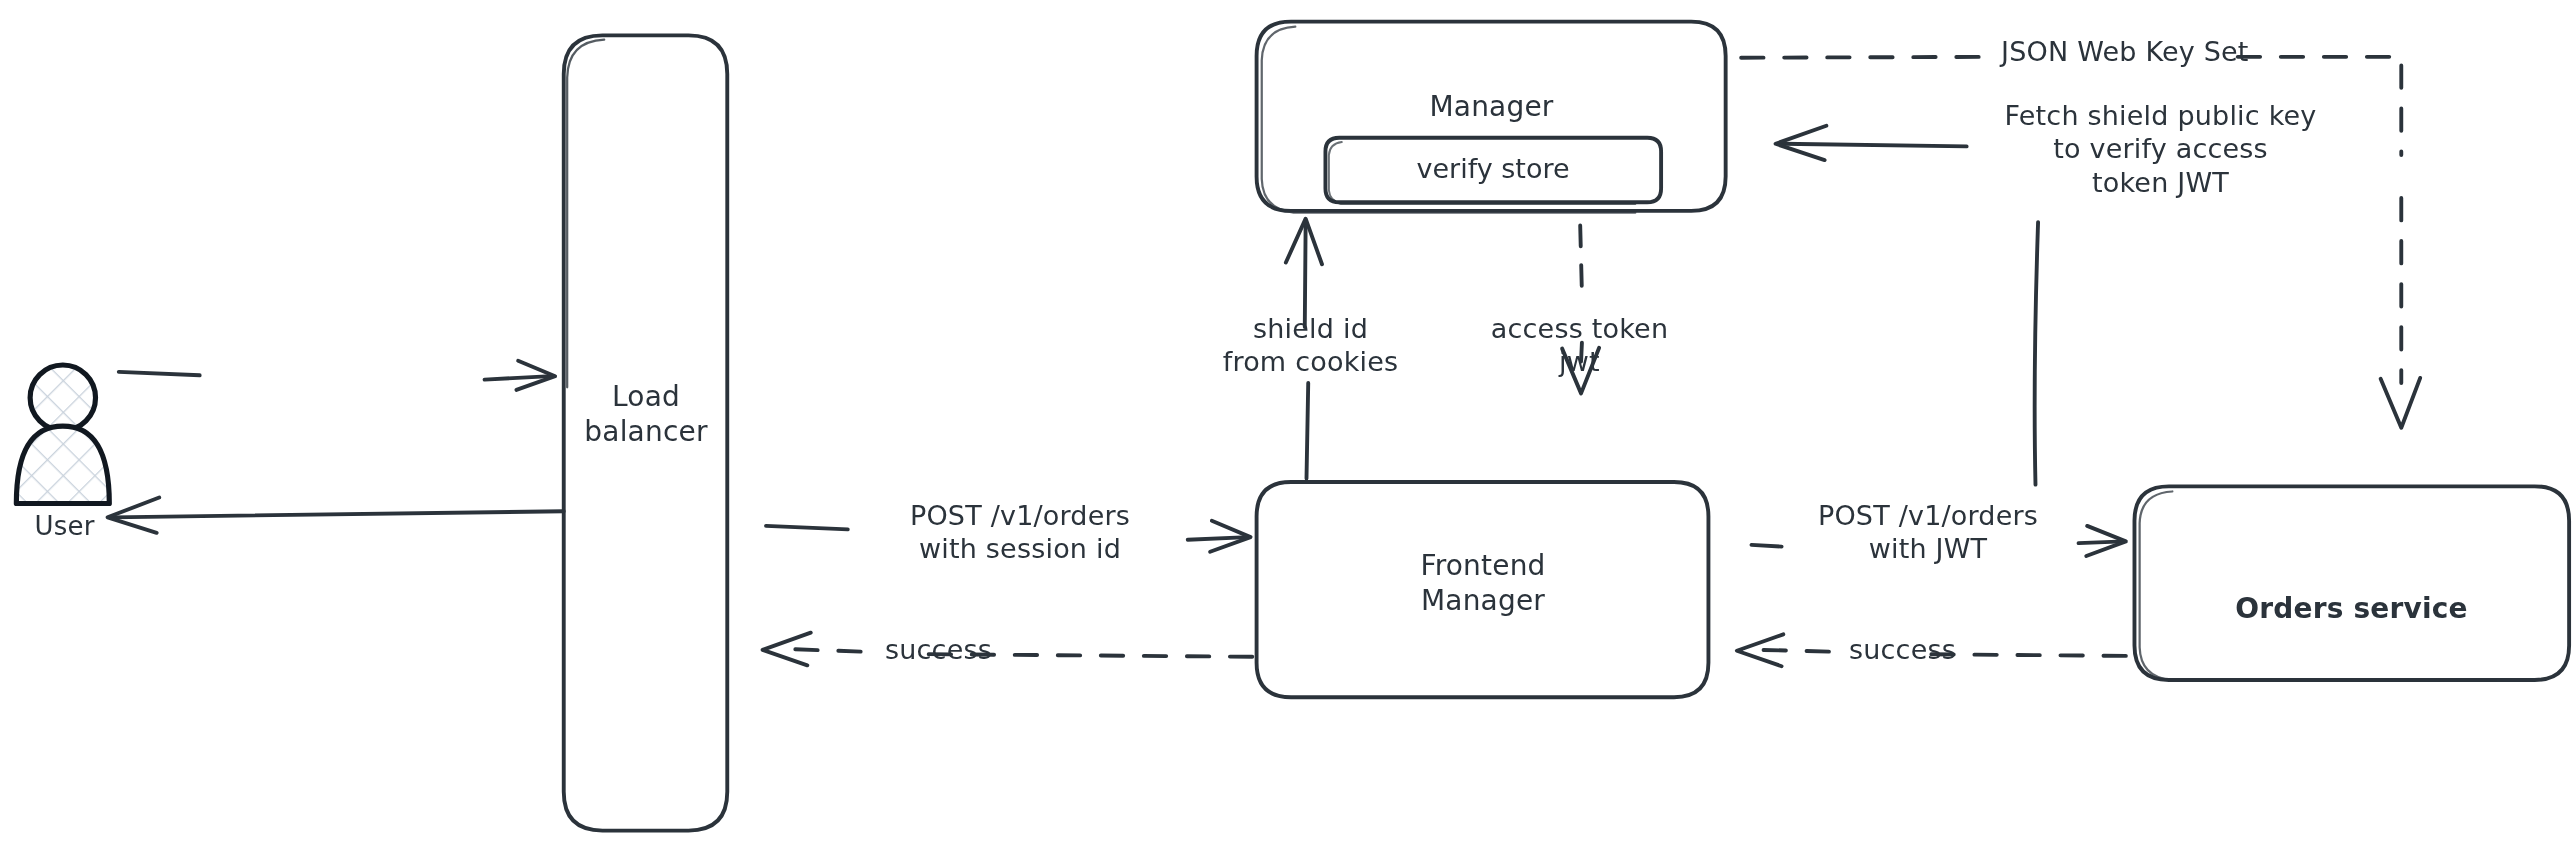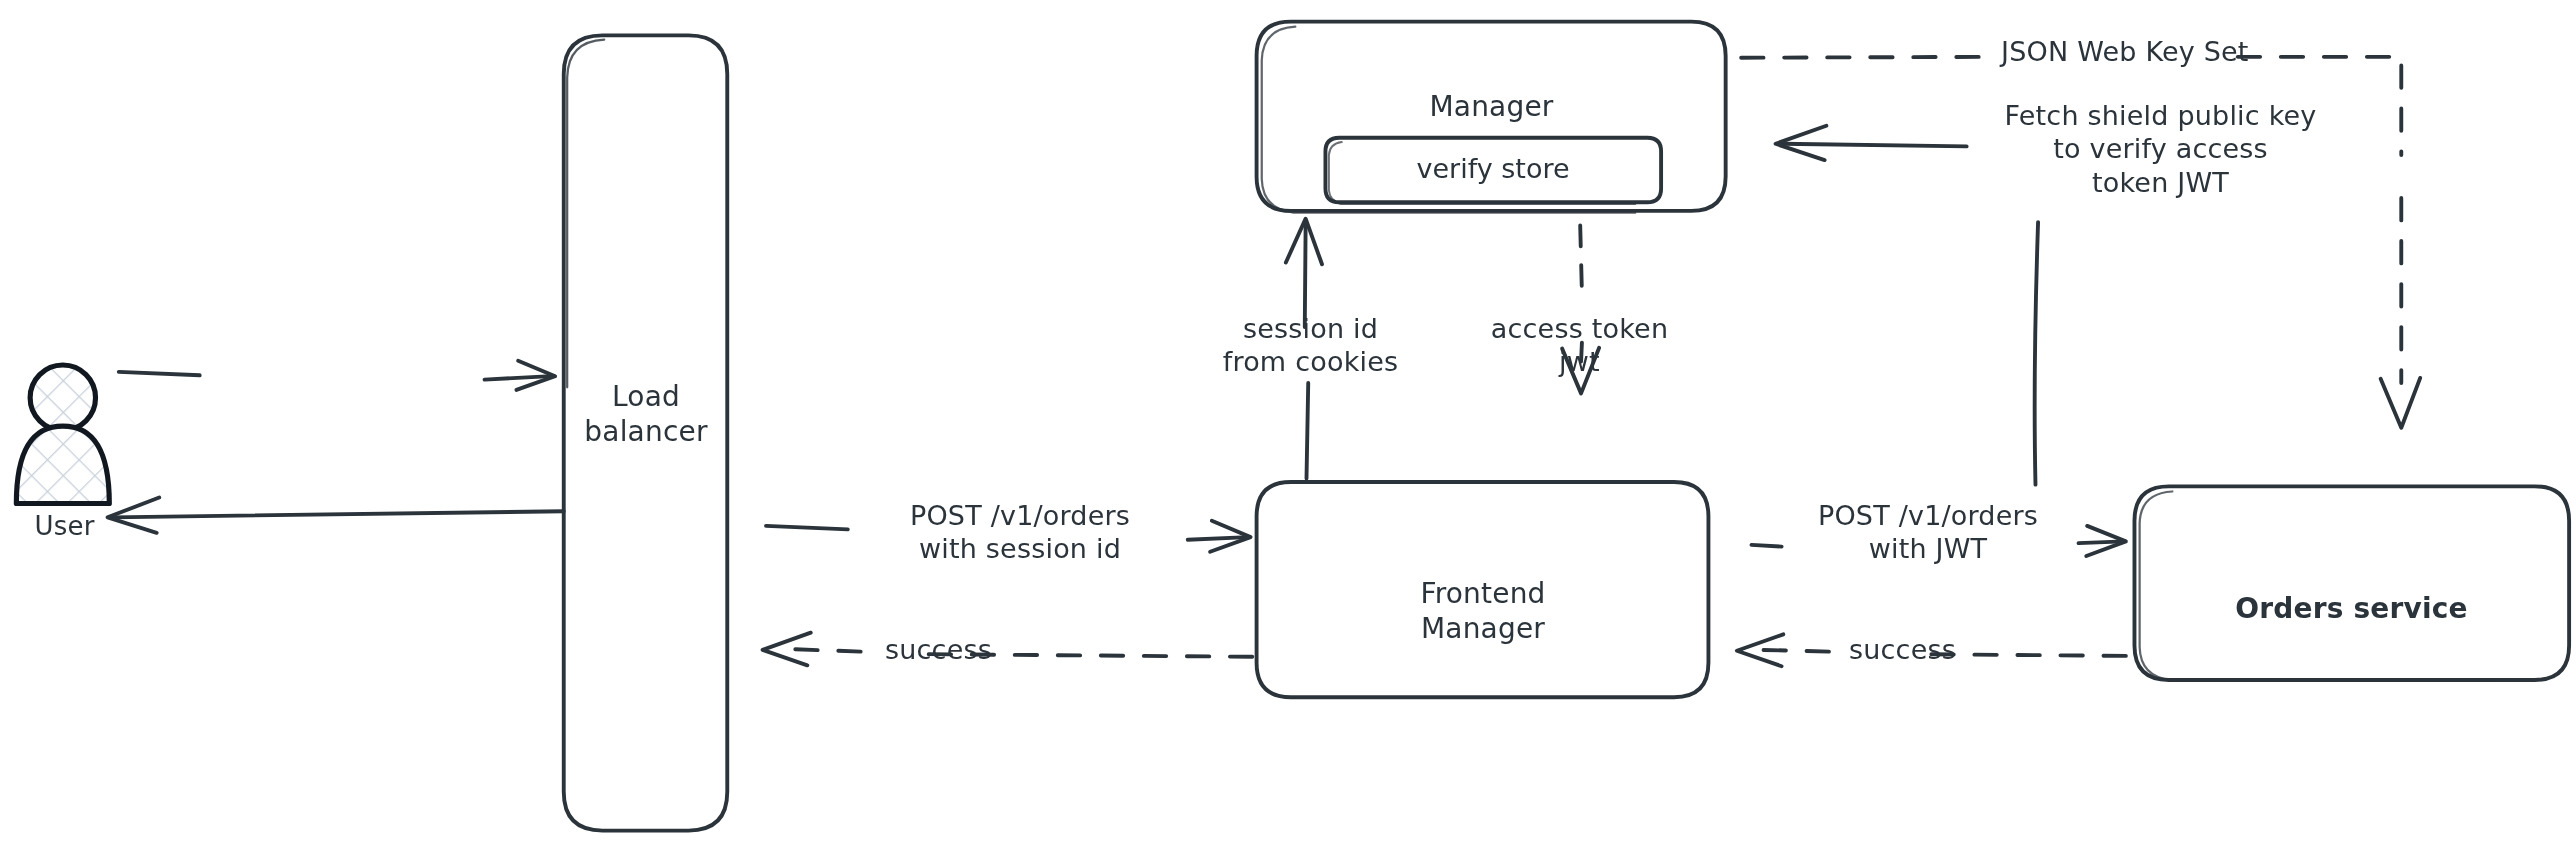--- a/index.html
+++ b/index.html
@@ -131,37 +131,37 @@
 
   <div class="node-label actor-label" style="left:0px;top:510px;width:129px;">User</div>
 
   <div class="node-label" style="left:564px;top:380px;width:164px;">Load
 balancer</div>
 
   <div class="node-label" style="left:1257px;top:90px;width:469px;">Manager</div>
 
   <div class="small-node-label" style="position:absolute;left:1325px;top:153px;width:336px;text-align:center;color:#2b333b;">verify store</div>
 
-  <div class="node-label" style="left:1257px;top:549px;width:452px;margin-top:28px;">Frontend
+  <div class="node-label" style="left:1257px;top:549px;width:452px;">Frontend
 Manager</div>
 
   <div class="node-label" style="left:2134px;top:592px;width:435px;font-weight:bold;">Orders service</div>
 
 
   <div class="edge-label" style="left:848px;top:499px;width:344px;">POST /v1/orders
 with session id</div>
 
   <div class="edge-label" style="left:861px;top:633px;width:155px;">success</div>
 
   <div class="edge-label" style="left:1769px;top:499px;width:318px;">POST /v1/orders
 with JWT</div>
 
   <div class="edge-label" style="left:1825px;top:633px;width:155px;">success</div>
 
-  <div class="edge-label" style="left:1203px;top:312px;width:215px;">session id
+  <div class="edge-label" style="left:1203px;top:312px;width:215px;">shield id
 from cookies</div>
 
   <div class="edge-label" style="left:1472px;top:312px;width:215px;">access token
 jwt</div>
 
   <div class="edge-label" style="left:1967px;top:99px;width:387px;">Fetch shield public key
 to verify access
 token JWT</div>
 
   <div class="edge-label" style="left:2001px;top:35px;width:344px;text-align:left;">JSON Web Key Set</div>

